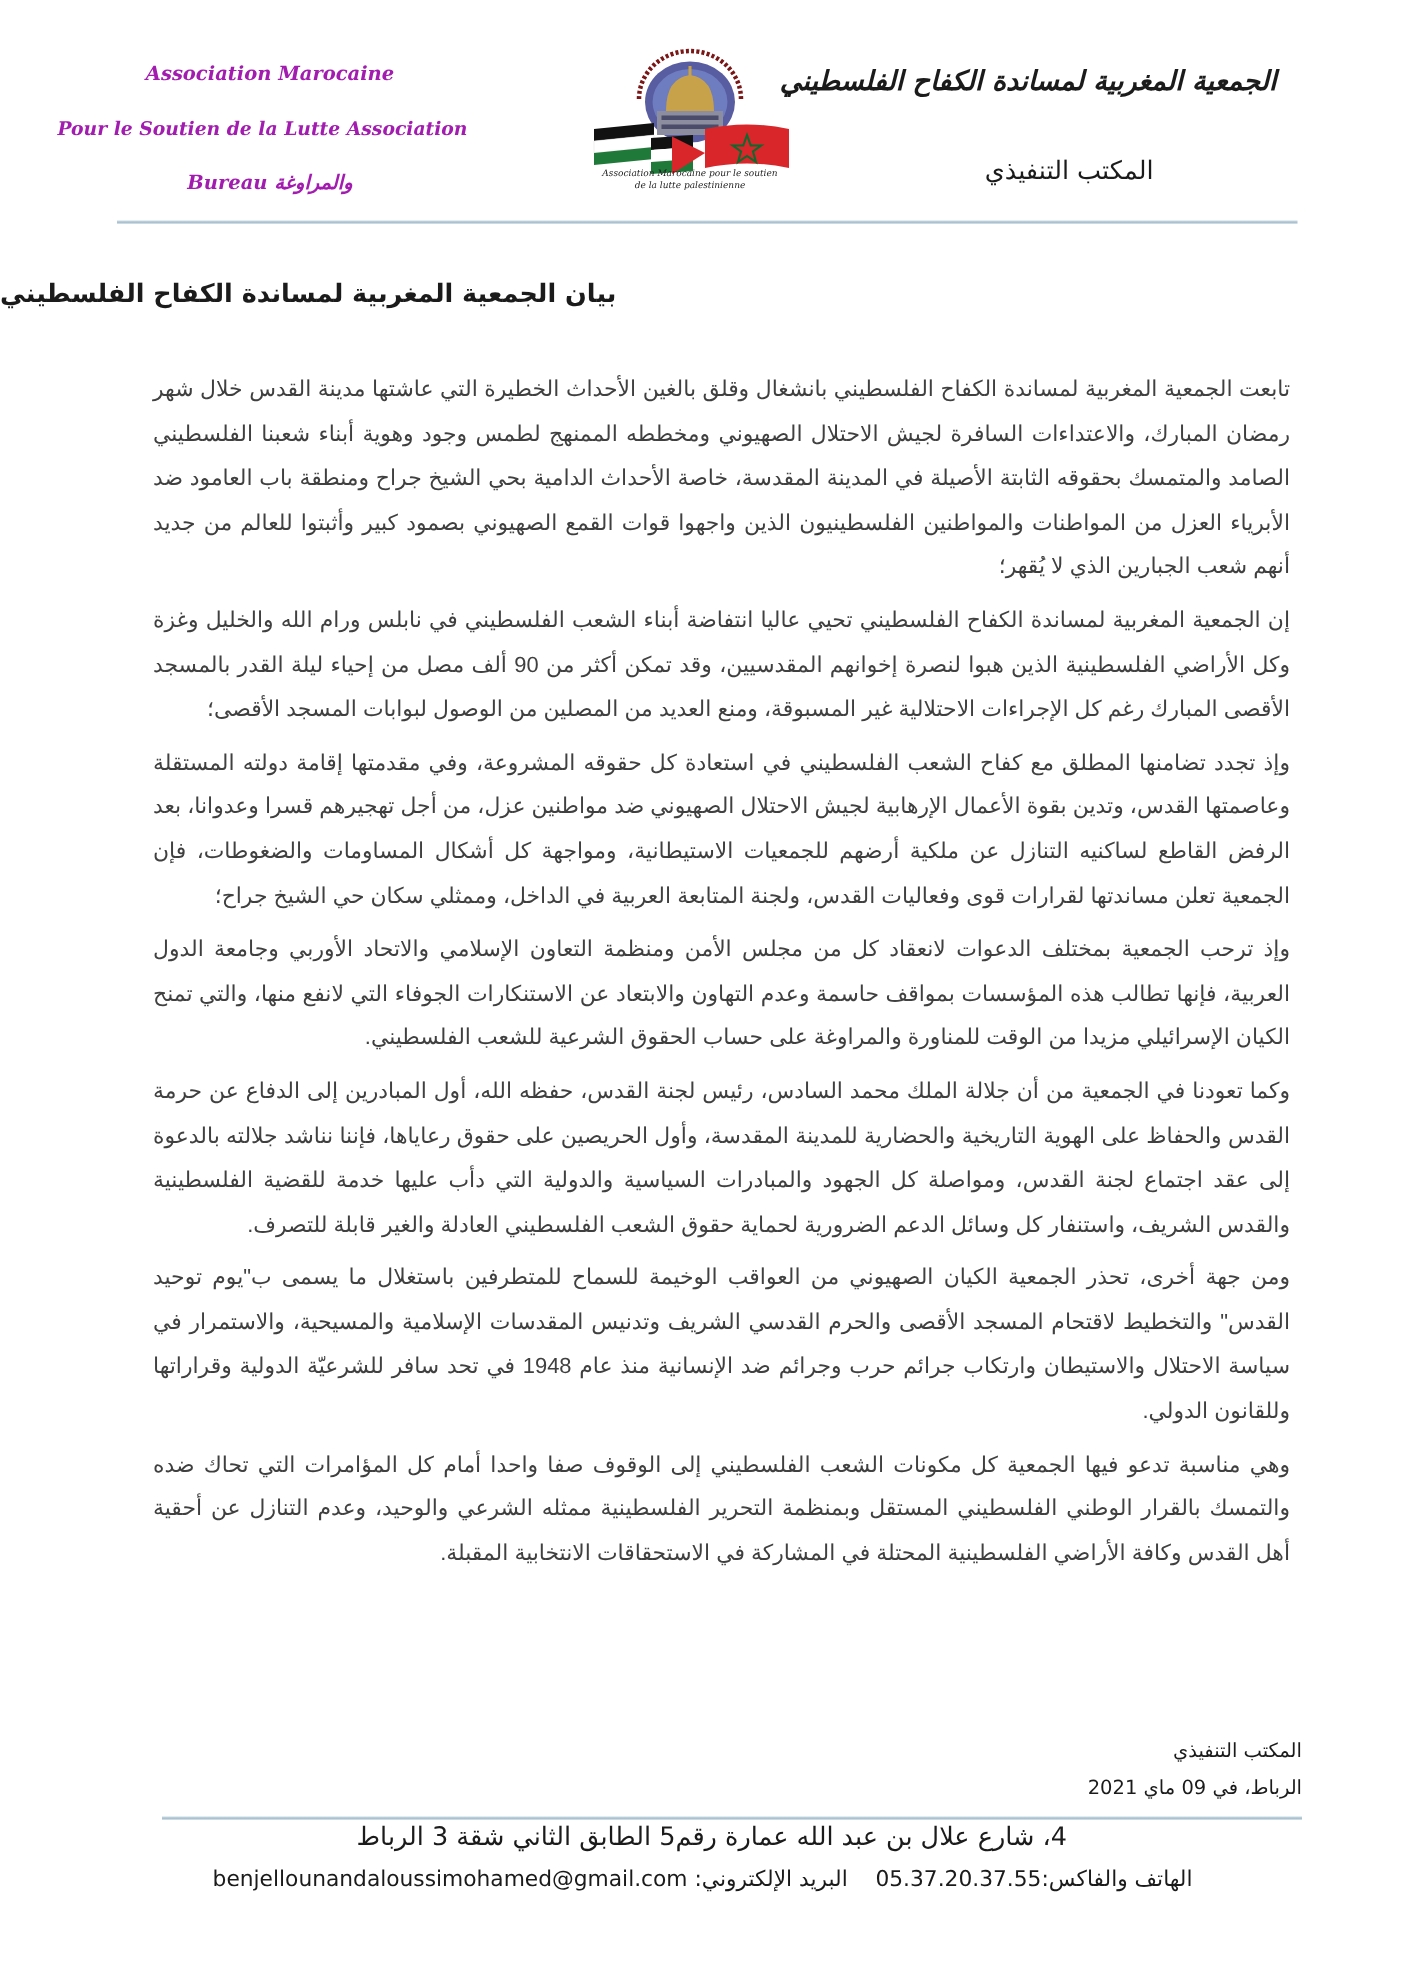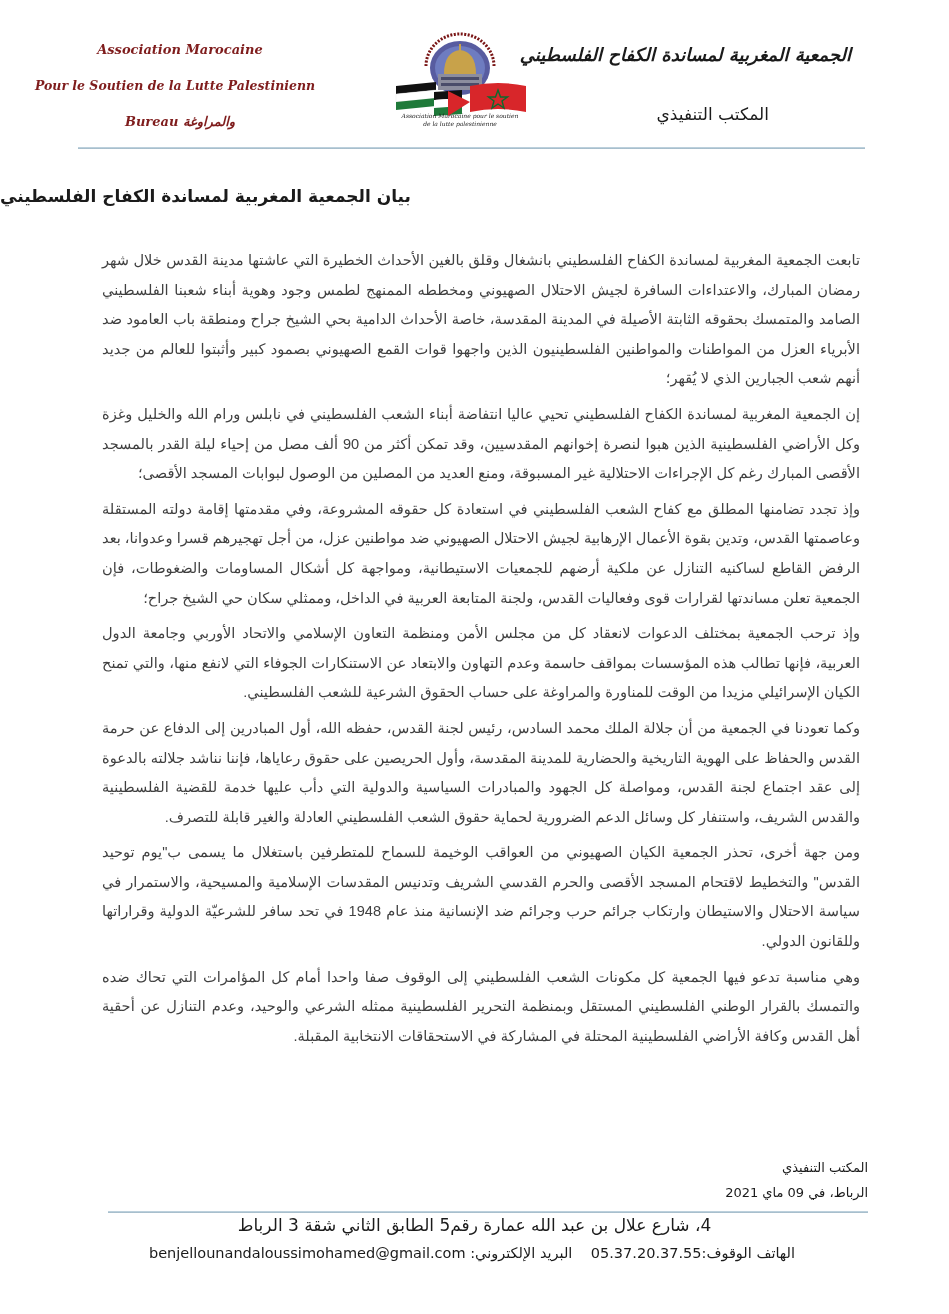--- a/index.html
+++ b/index.html
@@ -20,21 +20,21 @@
     
     .fr-line {
       position: absolute;
       left: 30px;
       width: 300px;
       text-align: center;
       font-family: "DejaVu Serif", serif;
       font-style: italic;
       font-weight: bold;
       font-size: 13px;
-      color: #7f1d1d;
+      color: #a21caf;
       white-space: nowrap;
     }
     .fr-1 { top: 42px; }
     .fr-2 { top: 78px; left: 30px; width: 290px; font-size: 12.5px; }
     .fr-3 { top: 114px; }
 
     .ar-head-1 {
       position: absolute;
       right: 98px;
       top: 44px;
@@ -143,21 +143,21 @@
       white-space: nowrap;
     }
     .footer-contact span { unicode-bidi: isolate; }
     .email { direction: ltr; }
   </style>
 </head>
 <body>
 
 <div>
   <div class="fr-line fr-1">Association Marocaine</div>
-  <div class="fr-line fr-2">Pour le Soutien de la Lutte Palestinienn</div>
+  <div class="fr-line fr-2">Pour le Soutien de la Lutte Association</div>
   <div class="fr-line fr-3">Bureau والمراوغة</div>
 
   <div class="logo">
     <svg viewBox="0 0 148 104">
 
       <ellipse cx="74" cy="38" rx="30" ry="27" fill="#3b3f8f" opacity="0.85"></ellipse>
       <ellipse cx="74" cy="38" rx="25" ry="22" fill="#6e7cc0"></ellipse>
 
       <path d="M40 36 A34 32 0 0 1 108 36" fill="none" stroke="#7a1616" stroke-width="3" stroke-dasharray="2 1.5"></path>
 
@@ -203,17 +203,17 @@
   <p>وهي مناسبة تدعو فيها الجمعية كل مكونات الشعب الفلسطيني إلى الوقوف صفا واحدا أمام كل المؤامرات التي تحاك ضده والتمسك بالقرار الوطني الفلسطيني المستقل وبمنظمة التحرير الفلسطينية ممثله الشرعي والوحيد، وعدم التنازل عن أحقية أهل القدس وكافة الأراضي الفلسطينية المحتلة في المشاركة في الاستحقاقات الانتخابية المقبلة.</p>
 </div>
 
 <div class="sig-1">المكتب التنفيذي</div>
 <div class="sig-2">الرباط، في 09 ماي 2021</div>
 
 <div class="rule rule-bottom"></div>
 
 <div class="footer-address">4، شارع علال بن عبد الله عمارة رقم5 الطابق الثاني شقة 3 الرباط</div>
 <div class="footer-contact">
-  <span>الهاتف الوقوف:</span><span>05.37.20.37.55</span>
+  <span>الهاتف والفاكس:</span><span>05.37.20.37.55</span>
   &nbsp;&nbsp;
   <span>البريد الإلكتروني:</span>
   <span class="email">benjellounandaloussimohamed@gmail.com</span>
 </div>
 
 </body></html>

